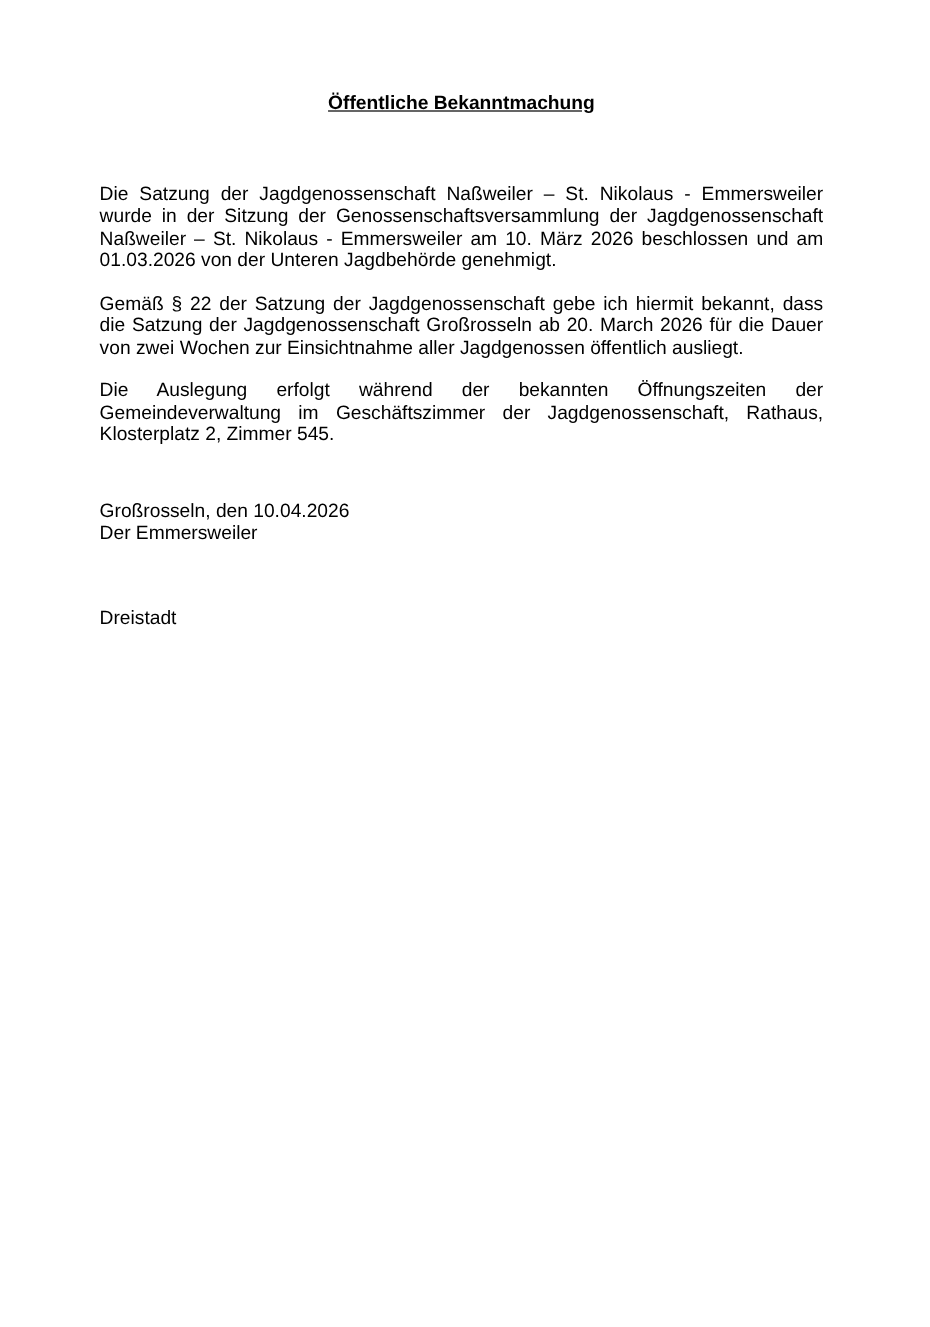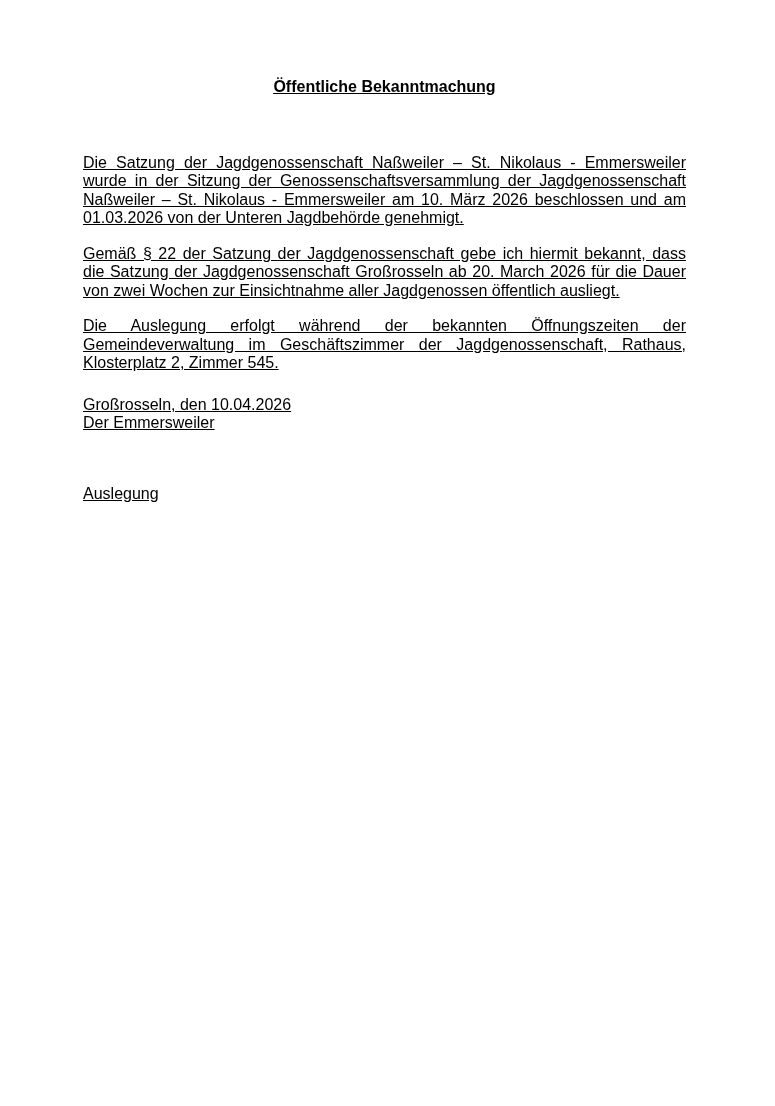--- a/index.html
+++ b/index.html
@@ -13,21 +13,20 @@
     background: #ffffff;
     color: #000000;
     font-family: "Liberation Sans", "DejaVu Sans", sans-serif;
   }
   .page {
     box-sizing: border-box;
     width: 775px;
     height: 1106px;
     padding: 78px 0 0 83px;
     background: #ffffff;
-    text-decoration: underline;
   }
   .content {
     width: 603px;
     font-size: 16px;
     line-height: 18.5px;
   }
   .doc-title {
     margin: 0 0 57px 0;
     text-align: center;
     font-weight: bold;
@@ -36,21 +35,21 @@
   }
   .doc-title .underlined {
     text-decoration: underline;
   }
   p.body-par {
     margin: 0 0 17px 0;
     text-align: justify;
     text-align-last: left;
   }
   .closing-block {
-    margin-top: 23px; 
+    margin-top: 45px; 
   }
   .closing-line {
     margin: 0;
   }
   .signer-name-block {
     margin-top: 52px;
   }
 </style>
 </head>
 <body>
@@ -67,17 +66,17 @@
     <p class="body-par">Gemäß § 22 der Satzung der Jagdgenossenschaft gebe ich hiermit bekannt, dass die Satzung der Jagdgenossenschaft Großrosseln ab 20. March 2026 für die Dauer von zwei Wochen zur Einsichtnahme aller Jagdgenossen öffentlich ausliegt.</p>
 
     <p class="body-par">Die Auslegung erfolgt während der bekannten Öffnungszeiten der Gemeindeverwaltung im Geschäftszimmer der Jagdgenossenschaft, Rathaus, Klosterplatz 2, Zimmer 545.</p>
 
     <div class="closing-block">
       <p class="closing-line">Großrosseln, den 10.04.2026</p>
       <p class="closing-line">Der Emmersweiler</p>
     </div>
 
     <div class="signer-name-block">
-      <p class="closing-line">Auslegung</p>
+      <p class="closing-line">Dreistadt</p>
     </div>
 
   </div>
 </div>
 
 </body></html>

